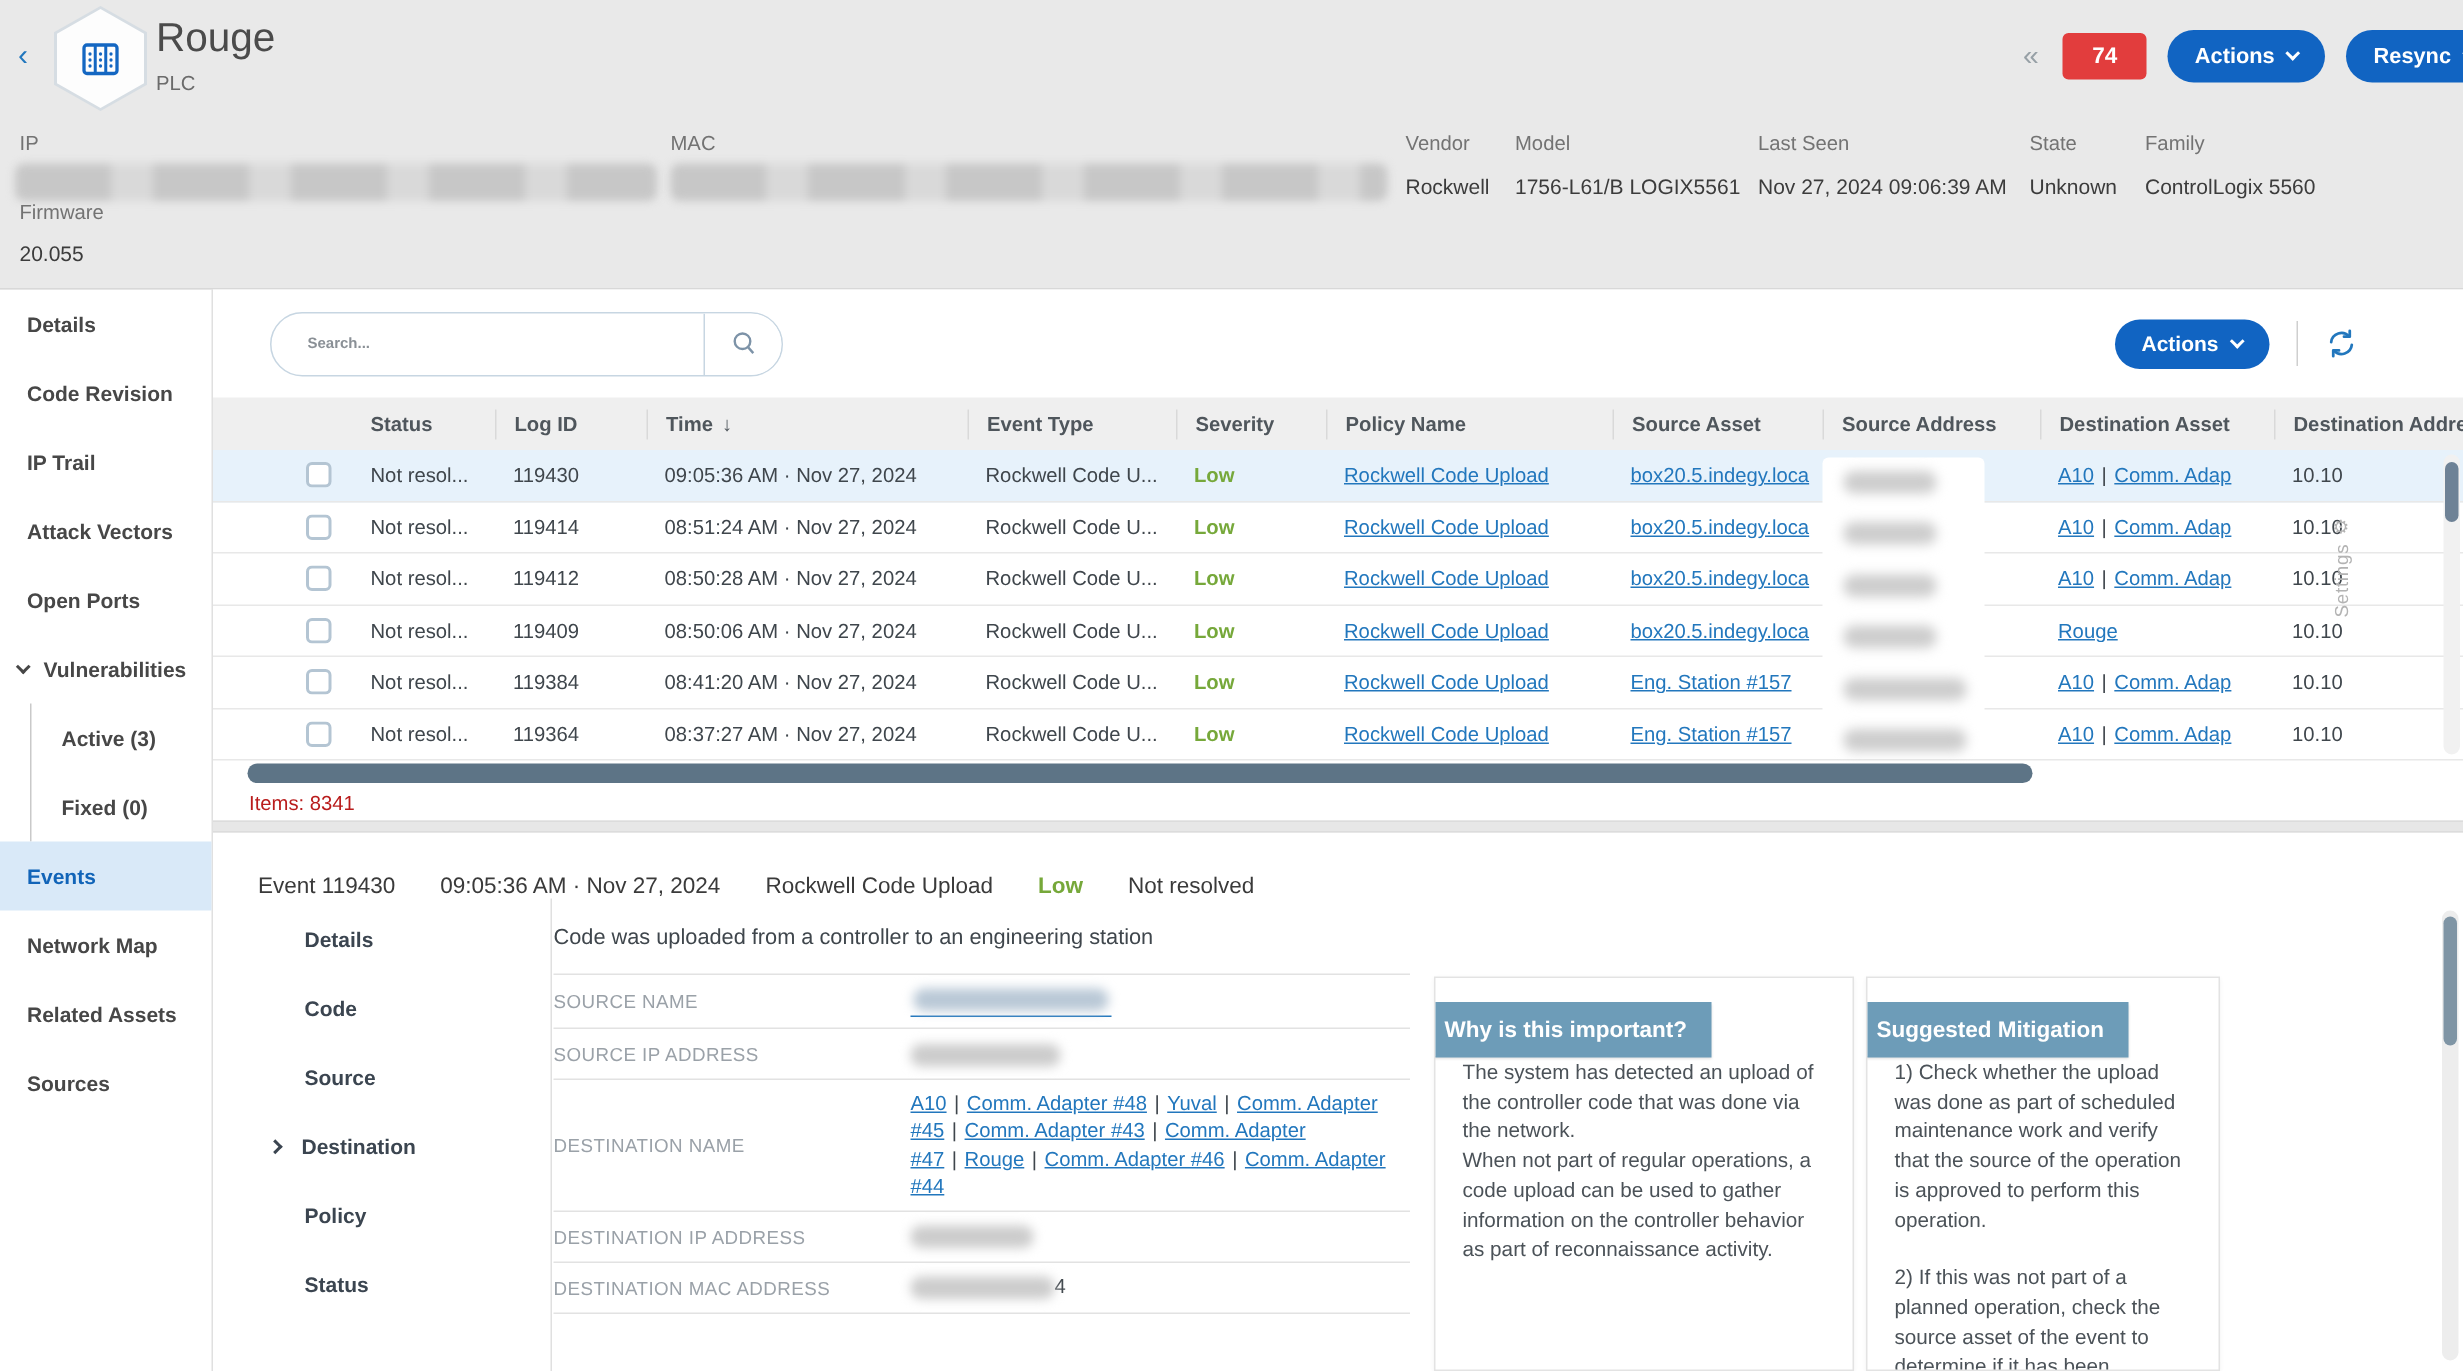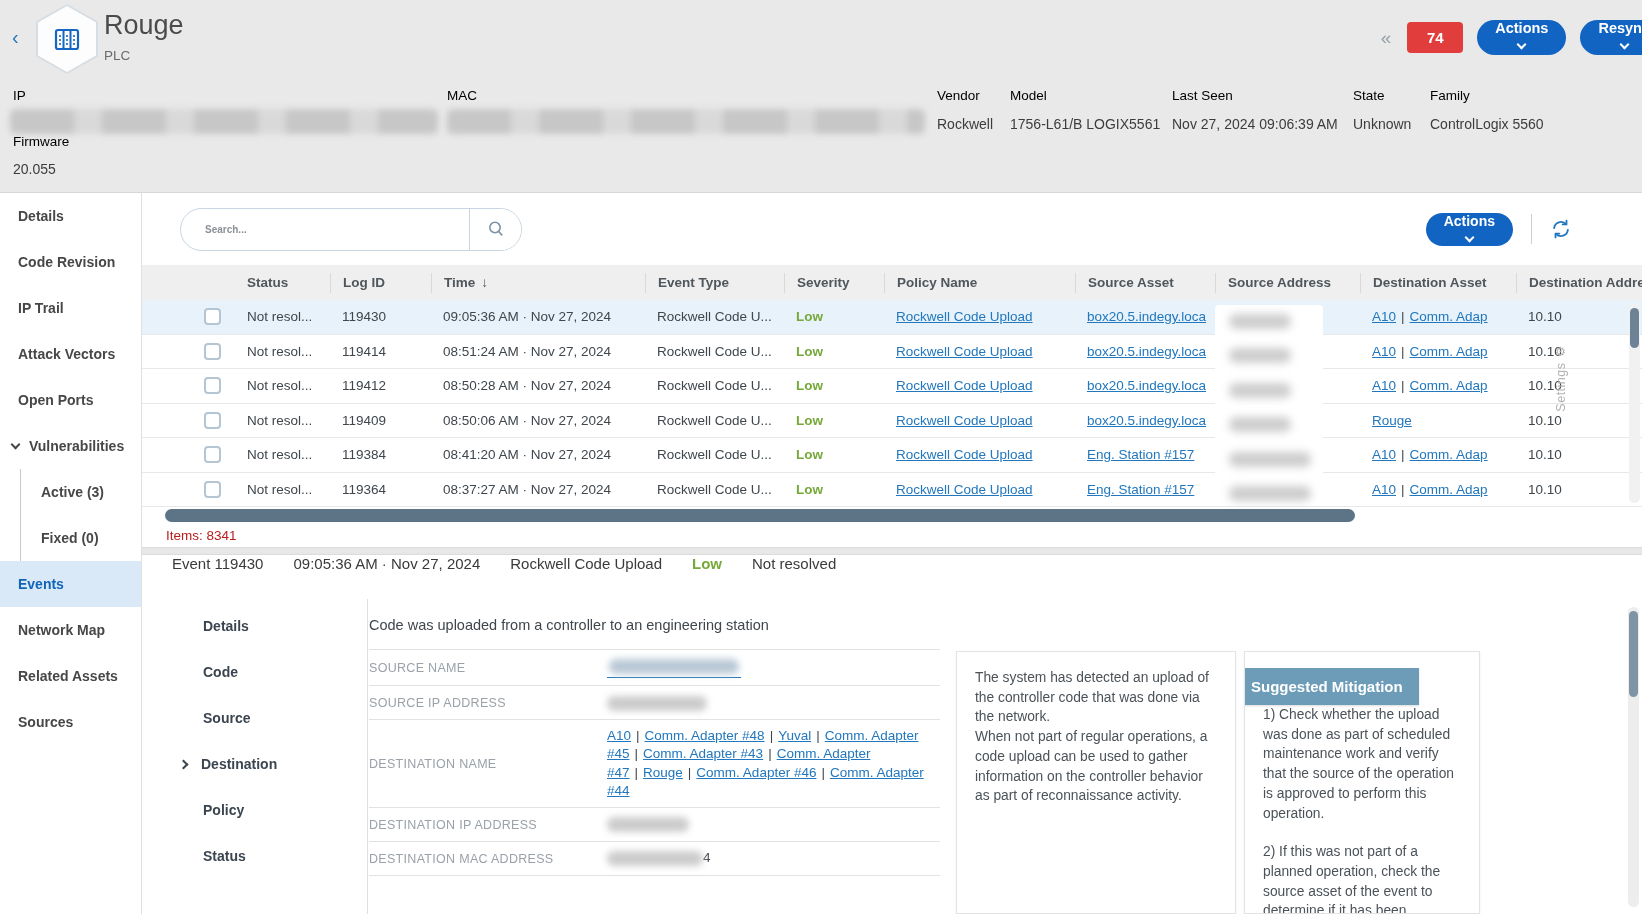--- a/index.html
+++ b/index.html
@@ -16,25 +16,25 @@
   .hex-inner { position:absolute; inset:2px; clip-path:polygon(50% 0,100% 25%,100% 75%,50% 100%,0 75%,0 25%);
     background:#fdfdfd; display:flex; align-items:center; justify-content:center; }
   .asset-title { position:absolute; left:104px; top:10px; font-size:27px; color:#4b4b4b; }
   .asset-sub { position:absolute; left:104px; top:48px; font-size:13.5px; color:#6b6b6b; }
   .hdr-right { position:absolute; right:0; top:20px; display:flex; align-items:center; gap:14px; }
   .collapse { color:#97a0a6; font-size:19px; padding:0 2px; cursor:pointer; }
   .badge { width:56px; height:31px; background:#e23d3d; border-radius:4px; color:#fff;
     font-weight:700; font-size:15px; display:flex; align-items:center; justify-content:center; }
   .btn { display:inline-flex; align-items:center; gap:9px; background:#1164c2; color:#fff;
     border:0; border-radius:18px; font-weight:700; font-size:14.5px; height:35px; padding:0 18px;
-    font-family:inherit; cursor:pointer;flex-direction:column; }
+    font-family:inherit; cursor:pointer; }
   .btn.resync { margin-right:-26px; }
   .chev { width:7px; height:7px; border-right:2px solid #fff; border-bottom:2px solid #fff;
     transform:rotate(45deg); margin-top:-4px; }
-  .lbl { position:absolute; font-size:13.5px; color:#000000; white-space:nowrap; }
+  .lbl { position:absolute; font-size:13.5px; color:#737373; white-space:nowrap; }
   .val { position:absolute; font-size:14px; color:#3c3c3c; white-space:nowrap; }
   .blurbar { position:absolute; height:25px; border-radius:6px; filter:blur(3px);
     background:repeating-linear-gradient(90deg,#c7c7c7 0 64px,#d9d9d9 64px 92px); }
 
   
   .bdy { display:flex; height:721px; }
   .sidebar { width:142px; background:#fff; border-right:1px solid #e0e0e0; }
   .side-item { height:46px; display:flex; align-items:center; padding-left:18px;
     font-size:14px; font-weight:700; color:#474747; cursor:pointer; white-space:nowrap; }
   .side-item.with-chev { padding-left:12px; }
@@ -86,21 +86,21 @@
     background:#6e8296; border-radius:5px; }
 
   .hscroll-row { height:16px; position:relative; }
   .hthumb { position:absolute; left:23px; top:2px; width:1190px; height:13px;
     background:#5d7486; border-radius:7px; cursor:pointer; }
   .items-row { height:24px; display:flex; align-items:center; padding-left:24px;
     color:#b91c1c; font-size:13.5px; }
   .section-divider { height:8px; background:#e7e7e7; border-top:1px solid #dcdcdc; border-bottom:1px solid #dcdcdc; }
 
   
-  .dhead { height:44px; display:flex; align-items:flex-start; gap:30px; padding-left:30px;
+  .dhead { height:44px; display:flex; align-items:flex-end; gap:30px; padding-left:30px;
     font-size:15px; color:#3a3a3a; white-space:nowrap; }
   .dbody { display:flex; height:315px; position:relative; }
   .dnav { width:226px; border-right:1px solid #e0e0e0; padding-top:4px; flex:none; }
   .dnav-item { height:46px; display:flex; align-items:center; padding-left:61px;
     font-size:14px; font-weight:700; color:#3b4550; cursor:pointer; }
   .cright { width:7px; height:7px; border-right:2px solid #3b4550; border-bottom:2px solid #3b4550;
     transform:rotate(-45deg); margin:0 14px 0 -23px; }
   .dfields { width:572px; padding-left:1px; flex:none; }
   .desc { margin:18px 0 16px; font-size:14.5px; color:#3f464c; }
   .ftable { border-top:1px solid #e2e2e2; }
@@ -412,20 +412,21 @@
               <div class="fvalue"><span class="vblur w82"></span></div>
             </div>
             <div class="frow">
               <div class="flabel">DESTINATION MAC ADDRESS</div>
               <div class="fvalue"><span class="vblur w96"></span><span>4</span></div>
             </div>
           </div>
         </div>
 
         <div class="card why">
+          <div class="ribbon">Why is this important?</div>
           <div class="card-body">
             <div>The system has detected an upload of the controller code that was done via the network.</div>
             <div>When not part of regular operations, a code upload can be used to gather information on the controller behavior as part of reconnaissance activity.</div>
           </div>
         </div>
 
         <div class="card mitig">
           <div class="ribbon">Suggested Mitigation</div>
           <div class="card-body">
             <p>1) Check whether the upload was done as part of scheduled maintenance work and verify that the source of the operation is approved to perform this operation.</p>

